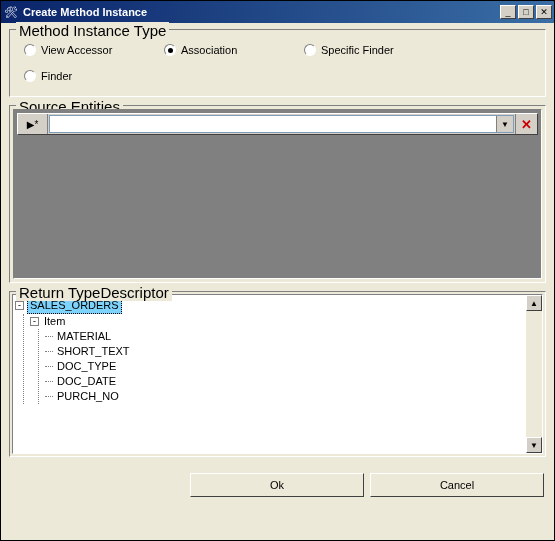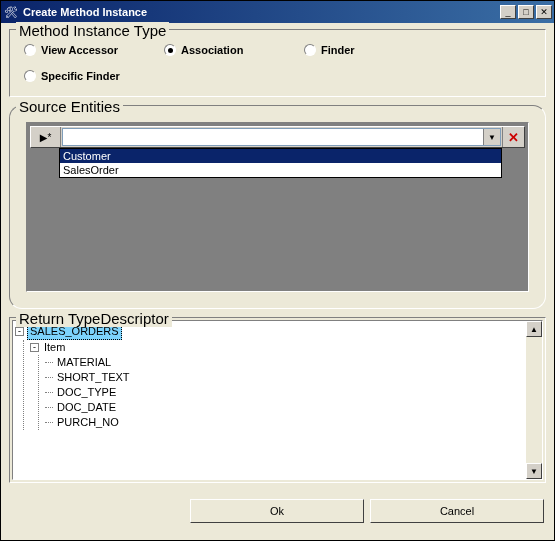--- a/index.html
+++ b/index.html
@@ -5,21 +5,21 @@
 * { box-sizing: border-box; }
 body { margin: 0; font-family: Tahoma, sans-serif; font-size: 11px; background: #ece9d8; }
 .window { width: 555px; height: 541px; border: 1px solid #000; background: #ece9d8; }
 .titlebar { height: 22px; background: linear-gradient(to right, #0a246a, #3a6ea5); color: #fff; display: flex; align-items: center; padding: 0 2px; }
 .titlebar .icon { width: 16px; height: 16px; margin-right: 4px; display: flex; align-items: center; justify-content: center; font-size: 11px; }
 .titlebar .title { flex: 1; font-weight: bold; font-size: 11px; }
 .titlebar .btn { width: 16px; height: 14px; background: #d4d0c8; border: 1px solid #fff; border-right-color: #404040; border-bottom-color: #404040; margin-left: 2px; display: flex; align-items: center; justify-content: center; font-size: 9px; color: #000; cursor: pointer; }
 .content { padding: 6px 8px; }
 .groupbox { border: 1px solid #fff; border-left-color: #808080; border-top-color: #808080; padding: 6px 10px 10px 10px; margin-bottom: 8px; position: relative; }
 .groupbox-label { position: absolute; top: -8px; left: 6px; background: #ece9d8; padding: 0 3px; font-size: 15px; }
-.radio-grid { display: grid; grid-template-columns: 140px 140px 140px; row-gap: 14px; padding: 8px 4px 4px 4px; font-weight: bold; }
+.radio-grid { display: grid; grid-template-columns: 140px 140px 140px; row-gap: 14px; padding: 8px 4px 4px 4px; }
 .radio { display: flex; align-items: center; gap: 5px; cursor: pointer; }
 .radio-circle { width: 12px; height: 12px; border: 1px solid #808080; border-right-color: #fff; border-bottom-color: #fff; border-radius: 50%; background: #fff; display: flex; align-items: center; justify-content: center; }
 .radio-dot { width: 5px; height: 5px; background: #000; border-radius: 50%; }
 .source-box { border: 1px solid #fff; border-left-color: #808080; border-top-color: #808080; background: #808080; padding: 3px; height: 170px; position: relative; }
 .source-header { display: flex; align-items: stretch; height: 22px; background: #d4d0c8; border: 1px solid #fff; border-right-color: #404040; border-bottom-color: #404040; }
 .row-indicator { width: 30px; border-right: 1px solid #808080; display: flex; align-items: center; justify-content: center; font-size: 10px; cursor:pointer; }
 .combo { flex: 1; background: #fff; border: 1px solid #7f9db9; margin: 1px; display: flex; align-items: center; position: relative; cursor:pointer; }
 .combo-input { flex: 1; height: 100%; padding-left: 3px; display: flex; align-items: center; font-size: 11px; }
 .combo-arrow { width: 17px; height: 100%; background: #d4d0c8; border-left: 1px solid #808080; display: flex; align-items: center; justify-content: center; font-size: 8px; cursor: pointer; }
 .del-btn { width: 22px; display: flex; align-items: center; justify-content: center; color: #c00; font-weight: bold; font-size: 13px; cursor: pointer; border-left: 1px solid #808080; }
@@ -61,43 +61,39 @@
           <span>View Accessor</span>
         </div>
         <div class="radio">
           <span class="radio-circle">
               <span class="radio-dot"></span>
             </span>
           <span>Association</span>
         </div>
         <div class="radio">
           <span class="radio-circle"></span>
-          <span>Finder</span>
+          <span>Specific Finder</span>
         </div>
         <div class="radio">
           <span class="radio-circle"></span>
-          <span>Specific Finder</span>
+          <span>Finder</span>
         </div>
       </div>
     </div>
 
-    <div class="groupbox" style="padding:16px;border-radius:13px;">
+    <div class="groupbox" style="padding:3px;">
       <span class="groupbox-label" style="top:-8px;">Source Entities</span>
       <div class="source-box">
         <div class="source-header">
           <div class="row-indicator">▶*</div>
           <div class="combo">
             <div class="combo-input"></div>
             <div class="combo-arrow">▼</div>
           </div>
           <div class="del-btn">✕</div>
-        </div>
-        <div class="dropdown">
-          <div class="dropdown-item selected">Customer</div>
-          <div class="dropdown-item">SalesOrder</div>
         </div>
       </div>
     </div>
 
     <div class="groupbox" style="padding:2px;">
       <span class="groupbox-label" style="top:-8px;">Return TypeDescriptor</span>
       <div class="tree-wrap">
         <div class="tree">
           <div class="tree-node">
             <span class="tree-toggle">-</span>

